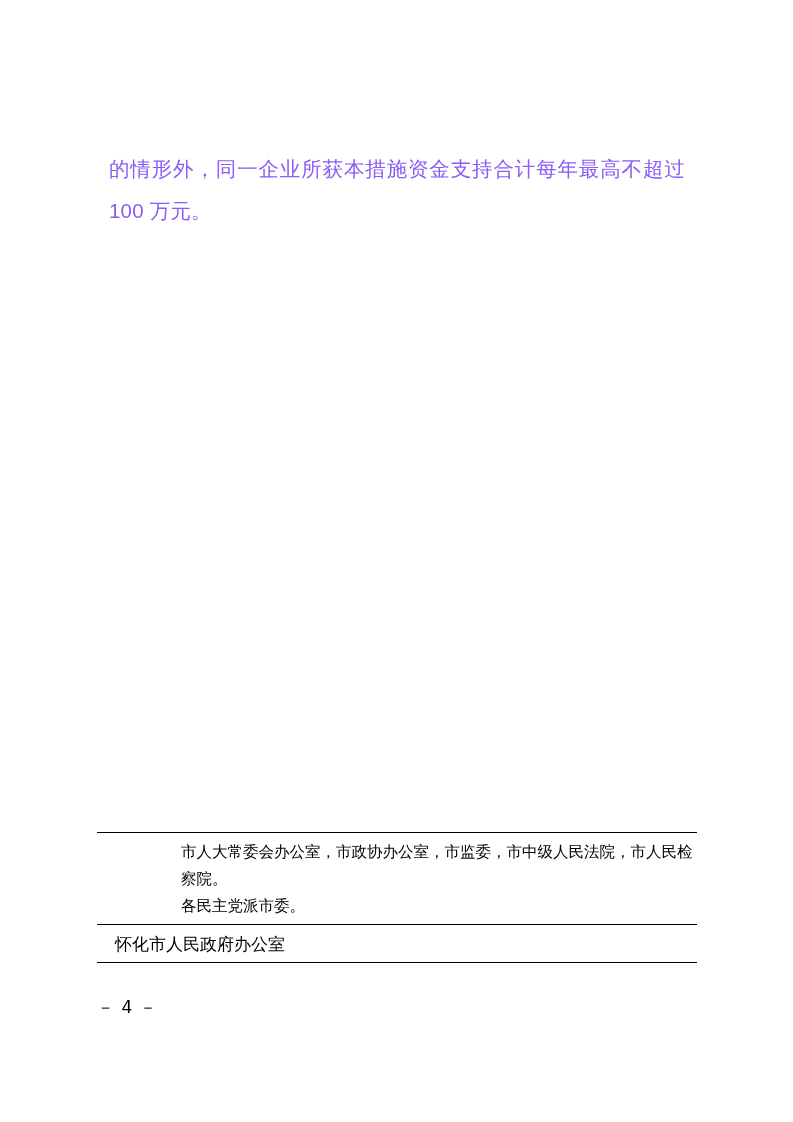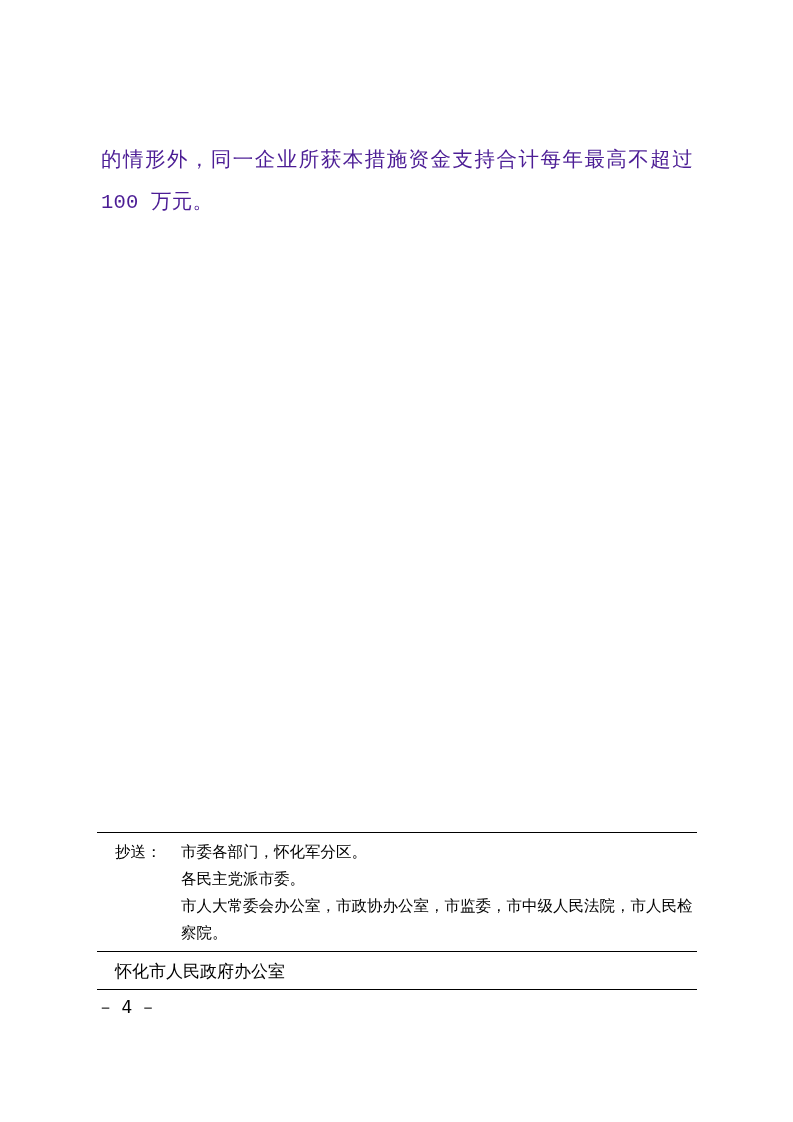--- a/index.html
+++ b/index.html
@@ -22,28 +22,28 @@
     height: 1122px;
     box-sizing: border-box;
   }
   .body-area {
     position: absolute;
     left: 97px;
     top: 136px;
     width: 600px;
   }
   .para {
-    font-family: Liberation Mono, monospace;
+    font-family: Liberation Sans, sans-serif;
     font-size: 20.5px;
     line-height: 42px;
     text-align: justify;
     text-justify: inter-ideograph;
     letter-spacing: 0.2px;
-    margin: 4px;
-    color: #4c1d95;
+    margin: 12px;
+    color: #8b5cf6;
   }
   .para.indent {
     text-indent: 44px;
   }
   .footer-block {
     position: absolute;
     left: 97px;
     top: 832px;
     width: 600px;
   }
@@ -110,31 +110,27 @@
 <div class="page">
 
   <div class="body-area">
     <p class="para">的情形外，同一企业所获本措施资金支持合计每年最高不超过 100 万元。</p>
   </div>
 
   <div class="footer-block">
     <hr class="rule">
 
     <div class="cc-rows">
-      <div class="cc-row">
+      <div class="cc-row continued">
         <span class="cc-label">抄送：</span>
-        <span class="cc-text">市委各部门，怀化军分区。</span>
+        <span class="cc-text">市人大常委会办公室，市政协办公室，市监委，市中级人民法院，市人民检察院。</span>
       </div>
       <div class="cc-row continued">
         <span class="cc-label">抄送：</span>
         <span class="cc-text">各民主党派市委。</span>
-      </div>
-      <div class="cc-row continued">
-        <span class="cc-label">抄送：</span>
-        <span class="cc-text">市人大常委会办公室，市政协办公室，市监委，市中级人民法院，市人民检察院。</span>
       </div>
     </div>
 
     <hr class="rule">
 
     <div class="issuer-row">
       <span class="issuer-left">怀化市人民政府办公室</span>
     </div>
 
     <hr class="rule">

